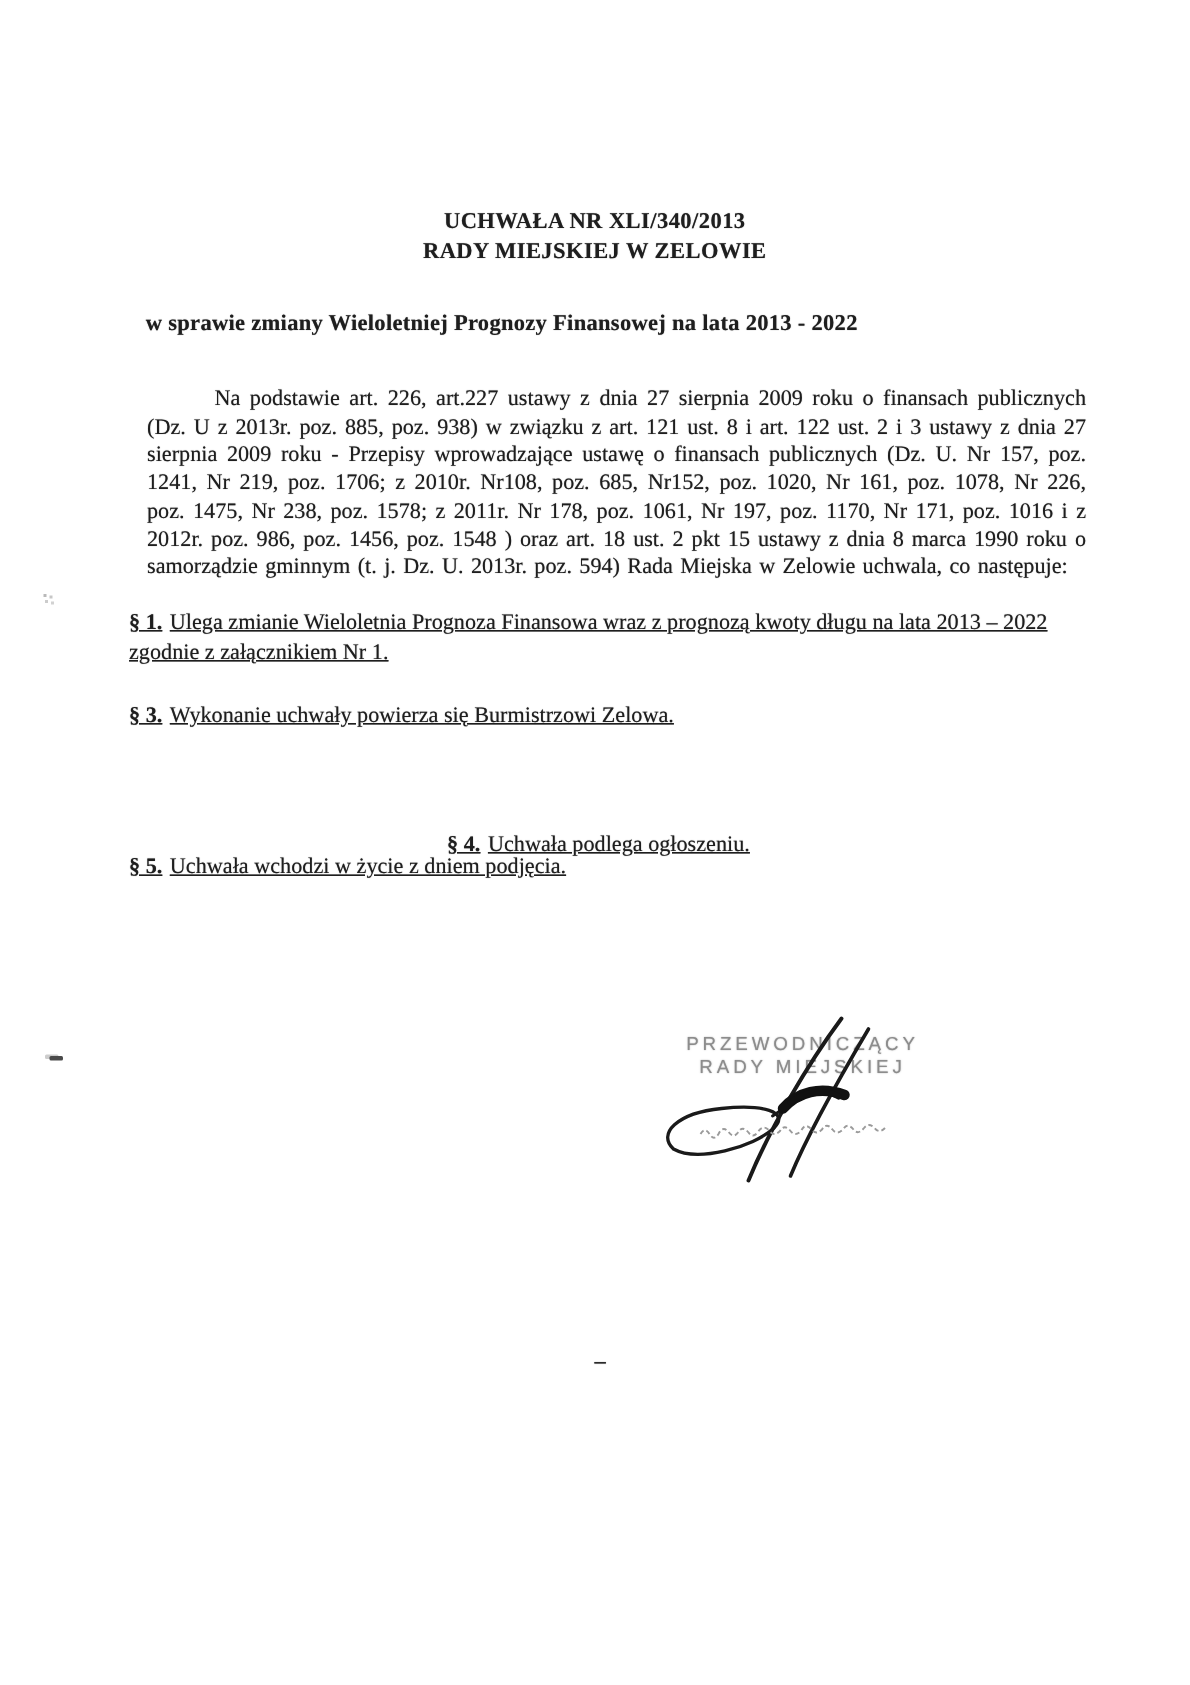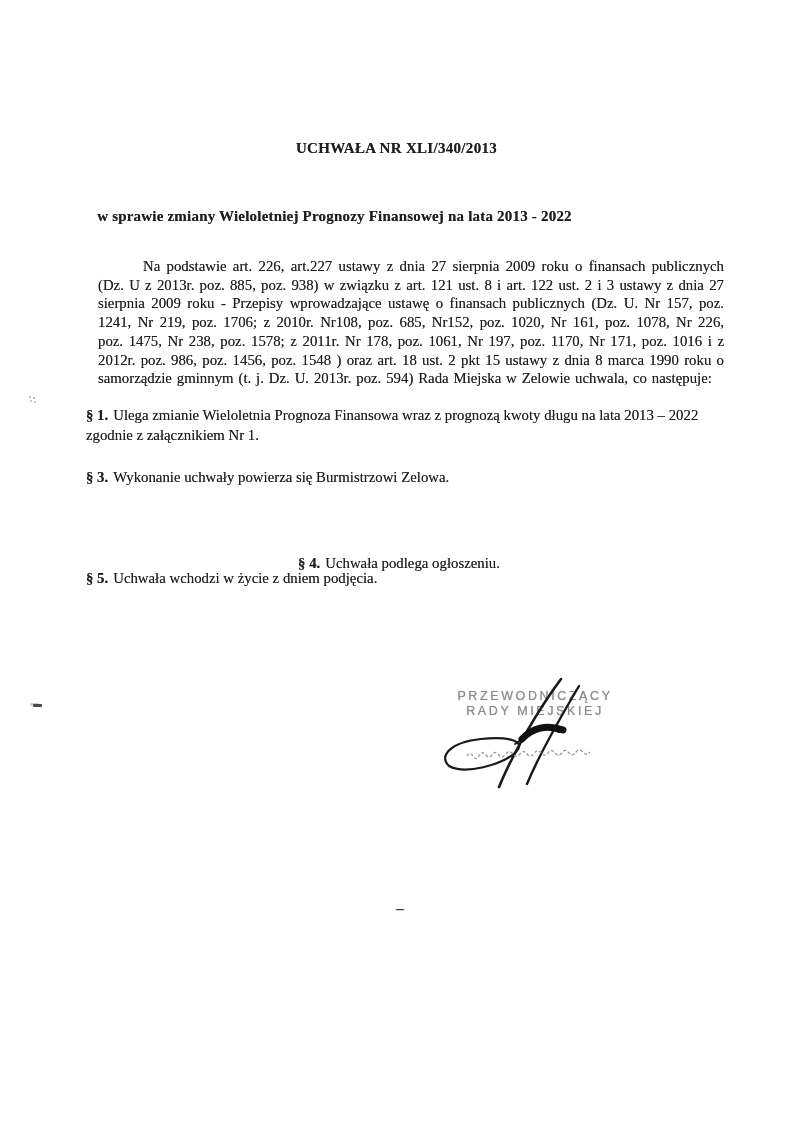--- a/index.html
+++ b/index.html
@@ -25,21 +25,21 @@
   }
   .preamble {
     position:absolute; top:245px; left:86px; width:626px;
     margin:12px; text-align:justify; text-indent:45px;
     font-size:14.8px; line-height:18.7px;
     word-spacing:1.2px;
   }
   .section {
     position:absolute; left:86px; width:626px;
     margin:0; text-align:left;
-    font-size:14.8px; line-height:19.5px;
+    font-size:14.8px; line-height:19.5px;text-decoration:underline;
   }
   .section .marker { font-weight:bold; margin-right:5px; }
   .sec-1 { top:406px; }
   .sec-2 { top:461px; }
   .sec-3 { top:468px; }
   .sec-4 { top:554px;text-align:center; }
   .sec-5 { top:569px; }
   .signature-block {
     position:absolute; top:689px; left:440px; width:190px;
     text-align:center;
@@ -72,20 +72,21 @@
     font-size:15px; font-weight:bold; color:#2b2b2b;
   }
 </style>
 </head>
 <body>
 
 <div class="page">
 
   <div class="doc-header ink">
     <div>UCHWAŁA NR XLI/340/2013</div>
+    <div>RADY MIEJSKIEJ W ZELOWIE</div>
   </div>
 
   <div class="subject ink">w sprawie zmiany Wieloletniej Prognozy Finansowej na lata 2013 - 2022</div>
 
   <p class="preamble ink">Na podstawie art. 226, art.227  ustawy z dnia 27 sierpnia 2009 roku o finansach publicznych (Dz. U z 2013r. poz. 885, poz. 938) w związku z art. 121 ust. 8 i art. 122 ust. 2 i 3 ustawy z dnia 27 sierpnia 2009 roku - Przepisy wprowadzające ustawę o finansach publicznych (Dz. U. Nr 157, poz. 1241, Nr 219, poz. 1706; z 2010r. Nr108, poz. 685, Nr152, poz. 1020, Nr 161, poz. 1078, Nr 226, poz. 1475, Nr 238, poz. 1578; z 2011r. Nr 178, poz. 1061, Nr 197, poz. 1170, Nr 171, poz. 1016 i z 2012r. poz. 986, poz. 1456, poz. 1548 ) oraz art. 18 ust. 2 pkt 15 ustawy z dnia 8 marca 1990 roku o samorządzie gminnym (t. j. Dz. U. 2013r. poz. 594) Rada Miejska w Zelowie uchwala, co następuje:</p>
 
   <p class="section sec-1 ink"><span class="marker">§ 1.</span><span>Ulega zmianie Wieloletnia Prognoza Finansowa wraz z prognozą kwoty długu na lata 2013 – 2022 zgodnie z załącznikiem Nr 1.</span></p>
 
 
   <p class="section sec-3 ink"><span class="marker">§ 3.</span><span>Wykonanie uchwały powierza się Burmistrzowi Zelowa.</span></p>

